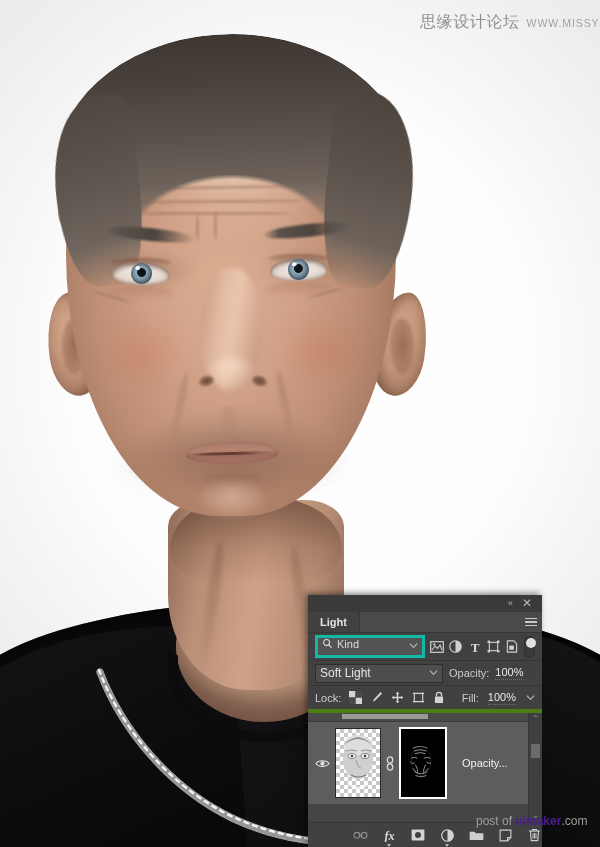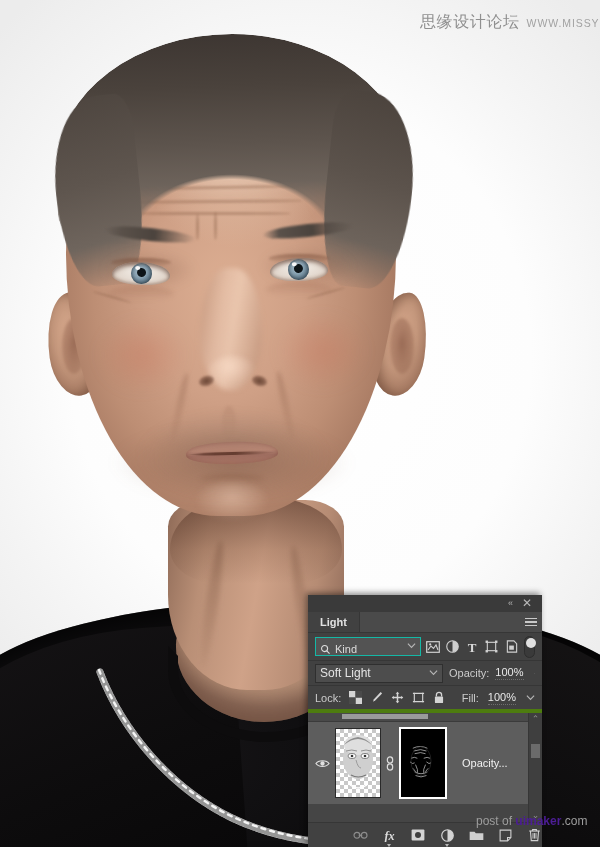--- a/index.html
+++ b/index.html
@@ -199,22 +199,22 @@
   .pnl-tab{background:#414141;padding:0 12px;display:flex;align-items:center;
     font-size:11px;color:#e2e2e2;font-weight:bold;border-right:1px solid #363636;}
   .pnl-tabfill{flex:1;background:#4a4a4a;}
   .pnl-menu{width:22px;display:flex;flex-direction:column;justify-content:center;align-items:center;gap:2px;background:#4a4a4a;}
   .pnl-menu i{display:block;width:12px;height:1.5px;background:#c9c9c9;}
 
   .pnl-row{display:flex;align-items:center;padding:0 7px;flex:0 0 auto;}
 
   
   .filter-row{height:27px;gap:5px;border-bottom:1px solid #363636;}
-  .kind-select{flex:0 0 96px;height:17px;background:#535353;border:1px solid #14b8a6;
-    display:flex;align-items:flex-end;padding:0 4px;gap:4px;position:relative;}
+  .kind-select{flex:0 0 96px;height:17px;background:#535353;border:3px solid #14b8a6;
+    display:flex;align-items:flex-start;padding:0 4px;gap:4px;position:relative;}
   .kind-select .lbl{font-size:11px;color:#dcdcdc;}
   .kind-select .caret{position:absolute;right:4px;top:4px;}
   .fico{width:19px;height:19px;display:flex;align-items:center;justify-content:center;color:#d0d0d0;}
   .toggle-pill{width:12px;height:20px;border-radius:6px;background:#3a3a3a;border:1px solid #2d2d2d;
     position:relative;margin-left:auto;}
   .toggle-pill .knob{position:absolute;left:1px;top:1px;width:10px;height:10px;border-radius:50%;
     background:#e0e0e0;}
 
   
   .blend-row{height:24px;gap:6px;border-bottom:1px solid #363636;}

